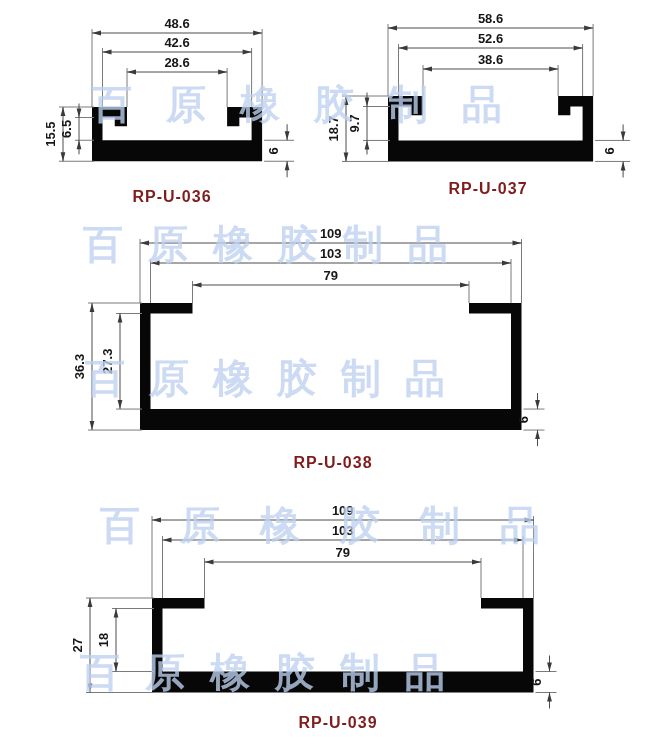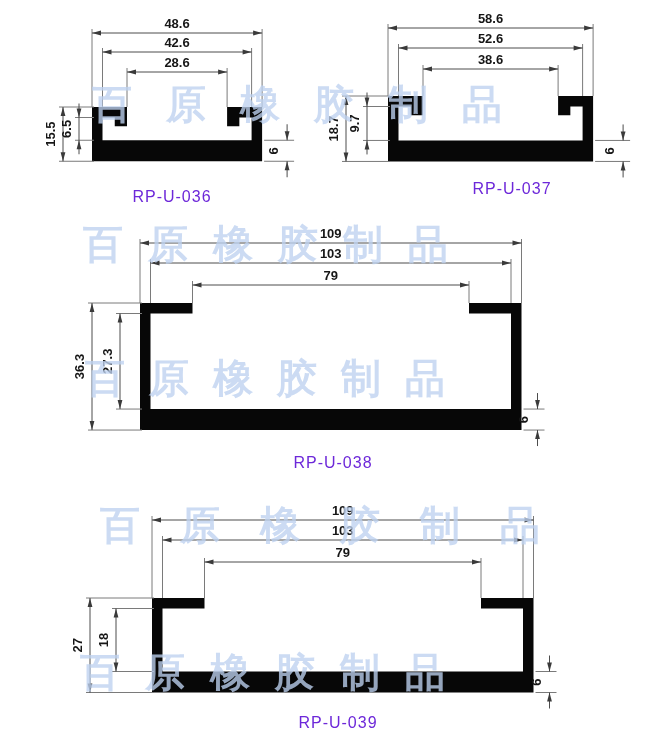--- a/index.html
+++ b/index.html
@@ -2,21 +2,21 @@
 <html><head>
 <meta charset="utf-8">
 <style>
   html,body{margin:0;padding:0;background:#ffffff;}
   body{width:666px;height:752px;position:relative;overflow:hidden;
        font-family:"Liberation Sans", sans-serif;}
   #canvas{position:absolute;left:0;top:0;width:666px;height:572px;}
   svg#drawing{position:absolute;left:0;top:0;}
   .profile-title{
     position:absolute;transform:translateX(-50%);
-    font-size:16px;font-weight:normal;color:#6d28d9;letter-spacing:1px;
+    font-size:16px;font-weight:bold;color:#7f1d1d;letter-spacing:1px;
     white-space:nowrap;
   }
   .watermark-char{
     position:absolute;font-size:40px;font-weight:bold;line-height:1;
     opacity:0.78;pointer-events:none;font-family:"DejaVu Sans", sans-serif;
   }
   
   .ext-line{stroke:#7a7a7a;stroke-width:1;}
   .dim-line{stroke:#4c4c4c;stroke-width:1;}
   .dim-arrow{fill:#3a3a3a;stroke:none;}
@@ -185,21 +185,21 @@
         <line x1="383.5" y1="94.5" x2="404.5" y2="94.5" class="ext-line"></line>
         <line x1="397.5" y1="57.5" x2="397.5" y2="73.5" class="dim-line"></line>
         <line x1="397.5" y1="94.5" x2="397.5" y2="110.5" class="dim-line"></line>
         <polygon points="397.5,73.5 395.1,64.5 399.9,64.5" class="dim-arrow"></polygon>
         <polygon points="397.5,94.5 395.1,103.5 399.9,103.5" class="dim-arrow"></polygon>
         <text x="388.5" y="84" class="dim-text" text-anchor="middle" transform="rotate(-90 388.5 84)">6</text>
       </g>
     </svg>
 
   <div class="profile-title" style="left:172px;top:188px;">RP-U-036</div>
-  <div class="profile-title" style="left:512px;top:180px;">RP-U-037</div>
+  <div class="profile-title" style="left:488px;top:180px;">RP-U-037</div>
   <div class="profile-title" style="left:333px;top:454px;text-align:right;">RP-U-038</div>
   <div class="profile-title" style="left:338px;top:714px;text-align:center;">RP-U-039</div>
 
   <div id="watermark-layer">
       <span class="watermark-char" style="left: 92px; top: 84px; color: rgb(190, 210, 240);">百</span>
       <span class="watermark-char" style="left: 166px; top: 84px; color: rgb(190, 210, 240);">原</span>
       <span class="watermark-char" style="left: 240px; top: 84px; color: rgb(190, 210, 240);">橡</span>
       <span class="watermark-char" style="left: 314px; top: 84px; color: rgb(190, 210, 240);">胶</span>
       <span class="watermark-char" style="left: 388px; top: 84px; color: rgb(190, 210, 240);">制</span>
       <span class="watermark-char" style="left: 462px; top: 84px; color: rgb(190, 210, 240);">品</span>

